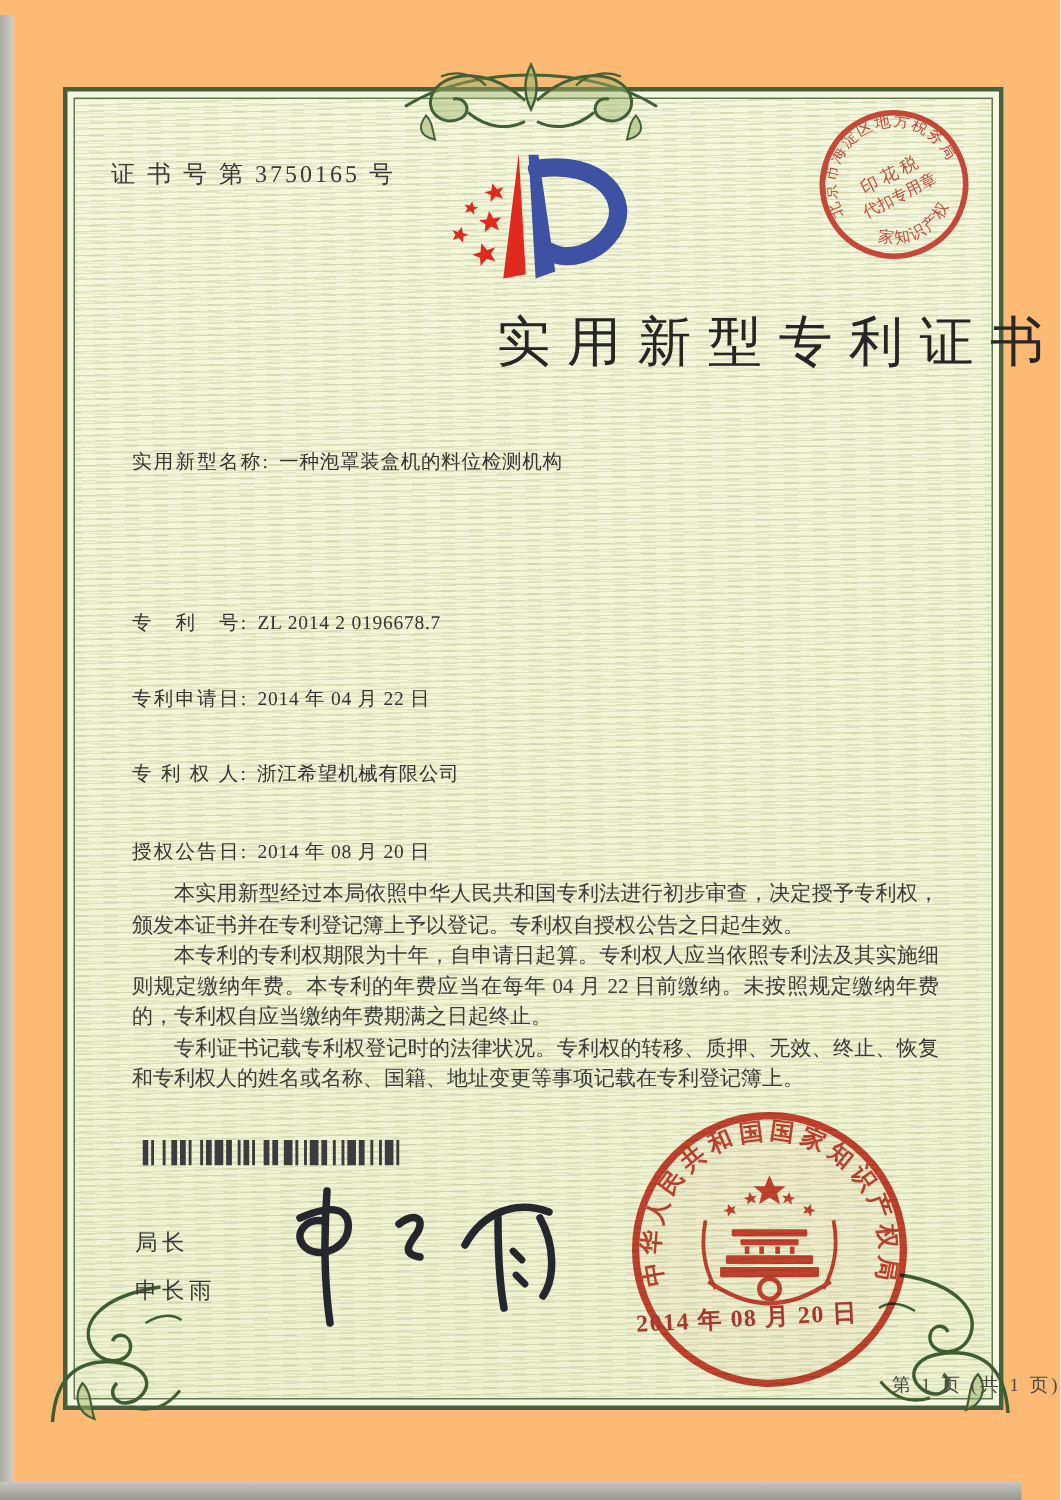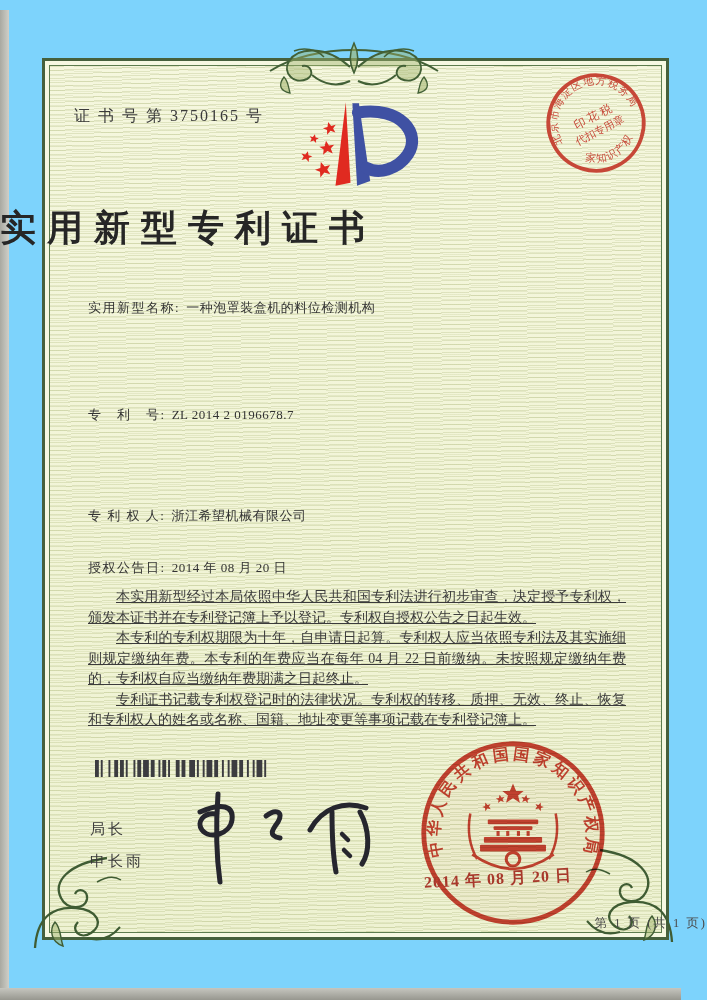--- a/index.html
+++ b/index.html
@@ -1,18 +1,18 @@
 <!DOCTYPE html>
 <html><head>
 <meta charset="utf-8">
 <style>
   html,body{margin:0;padding:0;background:#ffffff;}
   .page{
     position:relative;width:707px;height:1000px;overflow:hidden;
-    background:#7dd3fc;
+    background:#fdba74;
     font-family:"Liberation Serif","DejaVu Serif",serif;
     color:#2e2e2e;
   }
   
   .edge-left{position:absolute;left:0;top:10px;bottom:0;width:9px;
     background:linear-gradient(90deg,#a9a9a1,#cfcfc8);}
   .edge-bottom{position:absolute;left:0;bottom:0;height:12px;right:26px;
     background:linear-gradient(0deg,#97978f,#c6c6bf);}
   
   .frame-outer{
@@ -24,30 +24,30 @@
     border:1px solid #5d7c4e;
     background:
       repeating-linear-gradient(178deg, rgba(164,176,110,0.28) 0 1px, rgba(0,0,0,0) 1px 4px),
       repeating-linear-gradient(182deg, rgba(164,176,110,0.18) 0 1px, rgba(0,0,0,0) 1px 5px),
       linear-gradient(180deg,#f5f7de 0%,#f1f4d6 60%,#eef2d2 100%);
   }
   .cert-no{position:absolute;left:74px;top:106px;font-size:16px;letter-spacing:2px;color:#3a3a3a;}
   .logo{position:absolute;left:283px;top:97px;width:150px;height:106px;}
   .tax-stamp{position:absolute;left:543px;top:70px;width:106px;height:106px;transform:rotate(-27deg);opacity:.92;}
   .title{
-    position:absolute;left:0;right:0;top:204px;text-align:left;
-    font-size:36px;font-weight:bold;letter-spacing:11px;color:#262626;
+    position:absolute;left:0;right:0;top:204px;text-align:right;
+    font-size:36px;font-weight:normal;letter-spacing:11px;color:#262626;
   }
   .field{position:absolute;left:88px;font-size:13px;white-space:nowrap;color:#333;}
   .field .lbl{letter-spacing:1.5px;}
   .field .val{margin-left:6px;letter-spacing:0.5px;}
   .f0{top:299px}.f1{top:354px}.f2{top:406px}.f3{top:457px}.f4{top:507px}.f5{top:559px}
   .paras{
     position:absolute;left:88px;top:587px;width:538px;
-    font-size:14px;line-height:20.5px;text-align:justify;color:#3b3b3b;text-decoration:underline;
+    font-size:14px;line-height:20.5px;text-align:justify;color:#3b3b3b;
   }
   .paras p{margin:0;text-indent:2em;}
   .barcode{position:absolute;left:95px;top:760px;width:175px;height:17px;}
   .barcode rect{fill:#3c3c40;}
   .signer{position:absolute;left:90px;top:813px;font-size:15px;color:#3a3a3a;letter-spacing:3px;line-height:32px;}
   .signature{position:absolute;left:182px;top:778px;width:200px;height:108px;}
   .seal{position:absolute;left:416px;top:736px;width:194px;height:194px;opacity:.93;mix-blend-mode:multiply;}
   .seal-date{
     position:absolute;left:424px;top:869px;font-size:16px;font-weight:bold;
     color:#a8382b;letter-spacing:1px;transform:rotate(-3deg);white-space:nowrap;
@@ -133,20 +133,23 @@
     <text x="0" y="11" text-anchor="middle" font-size="10" fill="#c43a2b">代扣专用章</text>
   </svg>
 
   <div class="title">实用新型专利证书</div>
 
   <div class="field f0">
     <span class="lbl">实用新型名称:</span><span class="val">一种泡罩装盒机的料位检测机构</span>
   </div>
   <div class="field f2">
     <span class="lbl">专　利　号:</span><span class="val">ZL 2014 2 0196678.7</span>
+  </div>
+  <div class="field f3">
+    <span class="lbl">专利申请日:</span><span class="val">2014 年 04 月 22 日</span>
   </div>
   <div class="field f4">
     <span class="lbl">专 利 权 人:</span><span class="val">浙江希望机械有限公司</span>
   </div>
   <div class="field f5">
     <span class="lbl">授权公告日:</span><span class="val">2014 年 08 月 20 日</span>
   </div>
 
   <div class="paras">
     <p>本实用新型经过本局依照中华人民共和国专利法进行初步审查，决定授予专利权，颁发本证书并在专利登记簿上予以登记。专利权自授权公告之日起生效。</p>

